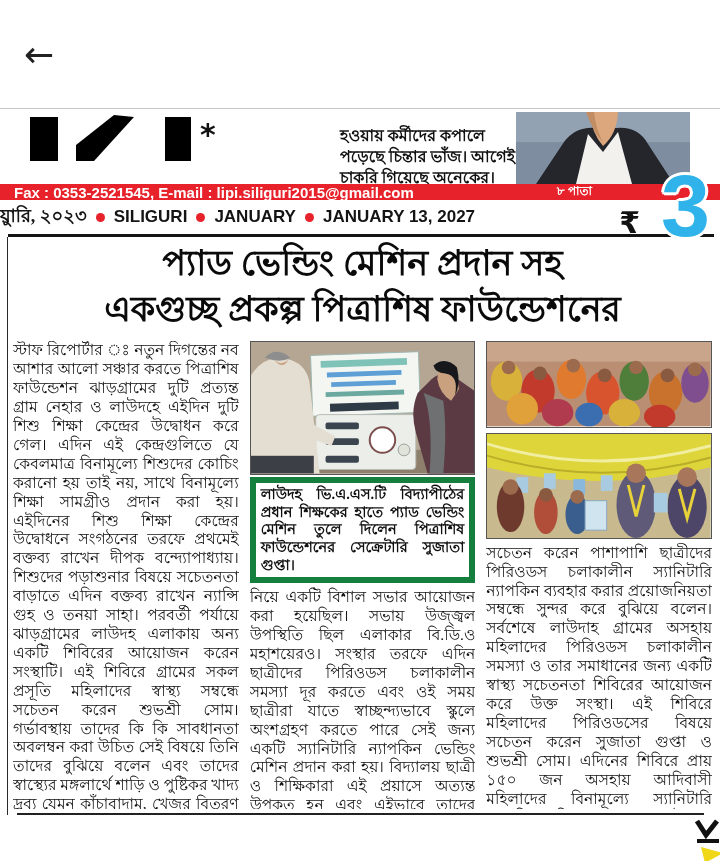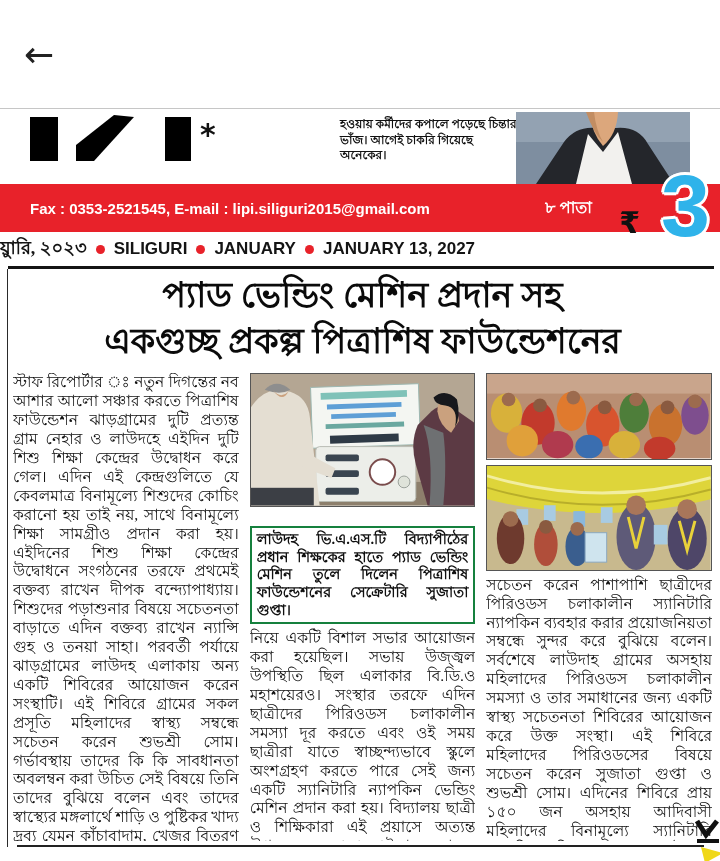--- a/index.html
+++ b/index.html
@@ -10,29 +10,29 @@
               font-family:"DejaVu Sans",sans-serif; }
   .app-title { font-size:35px; color:#1c1c1c; margin-left:22px;
                font-family:"Liberation Sans","DejaVu Sans",sans-serif; }
   .paper { position:relative; height:753px; border-top:1px solid #c6c6c6; }
 
   
   .masthead { position:relative; height:75px; }
   .mast-logo { position:absolute; left:30px; top:6px; }
   .mast-asterisk { position:absolute; left:200px; top:8px; font-size:30px; font-weight:bold; color:#111;
                    font-family:"DejaVu Sans",sans-serif; }
-  .mast-snippet { position:absolute; left:340px; top:8px; width:180px;
-                  font-size:12px; font-weight:700; line-height:1.3; color:#111; }
+  .mast-snippet { position:absolute; left:340px; top:17px; width:180px;
+                  font-size:16px; font-weight:700; line-height:1.3; color:#111; }
   .mast-photo { position:absolute; left:516px; top:3px; width:174px; height:72px; }
 
   
-  .contact-bar { position:relative; height:48px; background:#e8222a; display:flex; align-items:center;
-                 color:#fff; font-weight:bold; font-size:15px; padding-left:30px;
+  .contact-bar { position:relative; height:16px; background:#e8222a; display:flex; align-items:center;
+                 color:#fff; font-weight:bold; font-size:15px; padding-left:14px;
                  font-family:"Liberation Sans","DejaVu Sans",sans-serif; }
-  .pages-label { margin-left:auto; margin-right:128px; font-size:16px; }
+  .pages-label { margin-left:auto; margin-right:128px; font-size:12px; }
 
   
   .price-num { position:absolute; top:60px; right:10px; z-index:6; font-size:88px; font-weight:bold;
                color:#2fb3ea; line-height:0.85; font-family:"Liberation Sans",sans-serif;
                text-shadow:-3px 0 0 #fff,3px 0 0 #fff,0 -3px 0 #fff,0 3px 0 #fff,
                            -2px -2px 0 #fff,2px 2px 0 #fff,-2px 2px 0 #fff,2px -2px 0 #fff; }
   .price-cur { position:absolute; top:96px; right:80px; z-index:6; font-size:30px; font-weight:bold; color:#111;
                font-family:"DejaVu Sans",sans-serif; }
 
   
@@ -42,21 +42,21 @@
   .dot { width:9px; height:9px; border-radius:50%; background:#e8222a; margin:0 9px; flex:0 0 auto; }
   .headrule { border-top:3px solid #141414; margin:0 6px 0 8px; }
 
   
   .article { margin:0 6px 0 7px; border-left:1px solid #2a2a2a; padding:4px 2px 0 5px; position:relative; }
   .headline { text-align:center; font-weight:700; font-size:35px; line-height:1.32; color:#0a0a0a; }
   .columns { display:flex; gap:11px; margin-top:8px; height:468px; overflow:hidden; }
   .col { flex:1; min-width:0; font-size:15.5px; line-height:1.22; text-align:justify; color:#111; overflow:hidden; }
   .lead { font-weight:400; }
   .photo-frame { width:100%; display:block; border:1px solid #555; }
-  .caption-box { border:2px solid #15803d; padding:3px 5px; margin-top:19px;
+  .caption-box { border:6px solid #15803d; padding:3px 5px; margin-top:2px;
                  font-size:14.5px; font-weight:700; line-height:1.22; color:#101010; }
   .col-text { margin-top:5px; }
   .photo-gap { height:5px; }
   .bottom-rule { border-top:2px solid #222; margin:4px 8px 0 4px; }
 
   .corner-icon { position:absolute; right:-3px; bottom:-2px; }
 </style>
 </head>
 <body>
 

